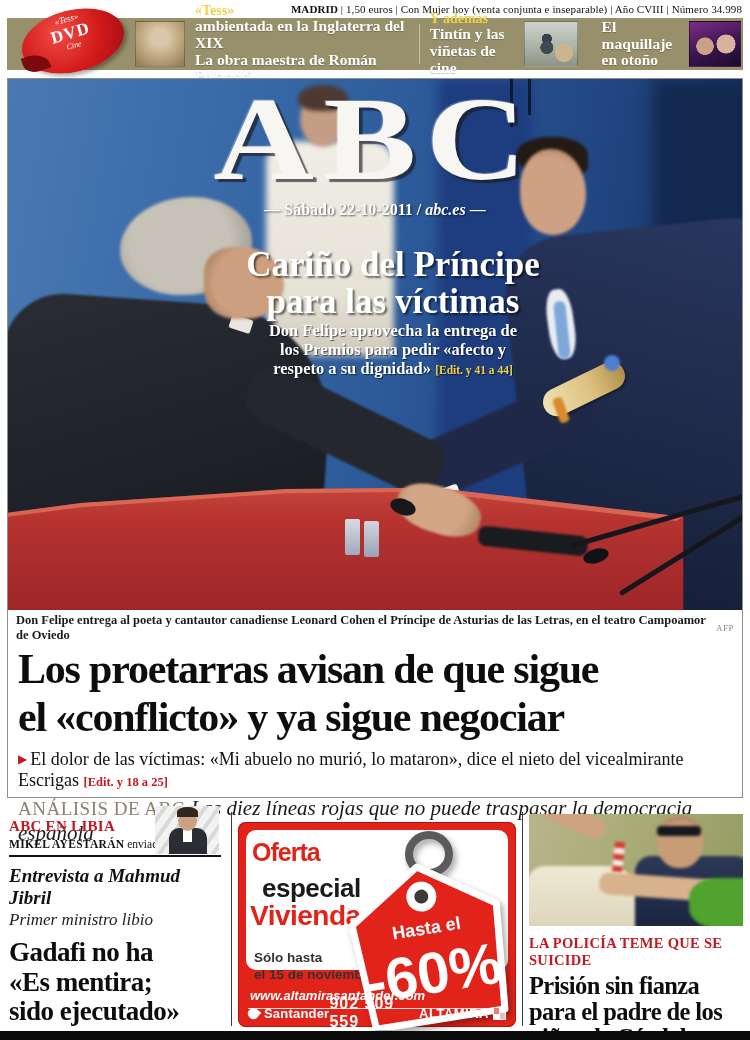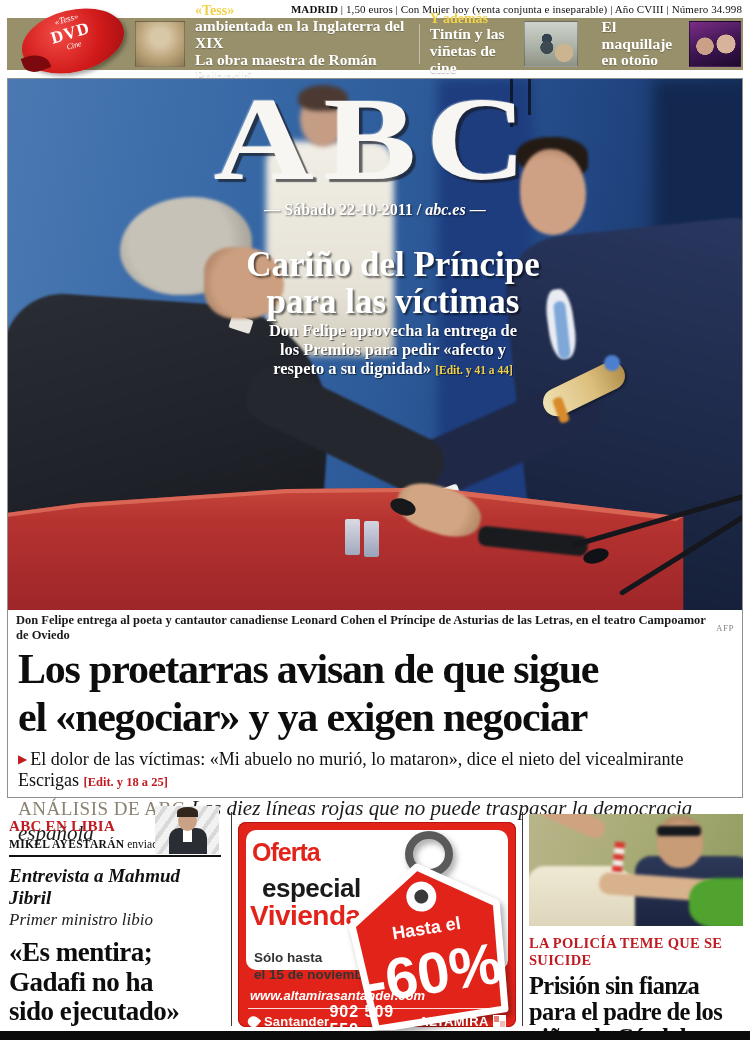--- a/index.html
+++ b/index.html
@@ -129,21 +129,21 @@
   
   .ad { position:absolute; left:2px; right:2px; top:16px; bottom:3px; background:#e2231a; border-radius:8px; font-family:"Liberation Sans",sans-serif; box-shadow:0 0 0 1px #b5150f inset; }
   .ad-panel { position:absolute; left:8px; right:8px; top:8px; height:140px; background:#fff; border-radius:10px; }
   .ad-t1 { position:absolute; left:14px; top:16px; font-size:25px; font-weight:bold; color:#e2231a; letter-spacing:-1px; }
   .ad-t2 { position:absolute; left:24px; top:51px; font-size:26px; font-weight:bold; color:#1a1a1a; letter-spacing:-.5px; }
   .ad-t3 { position:absolute; left:12px; top:78px; font-size:28px; font-weight:bold; color:#e2231a; letter-spacing:-.5px; }
   .ad-note { position:absolute; left:16px; top:128px; font-size:13.5px; font-weight:bold; color:#333; line-height:1.25; }
   .ad-tag { position:absolute; right:-6px; top:8px; width:190px; height:200px; filter:drop-shadow(3px 4px 3px rgba(0,0,0,.35)); }
   .ad-url { position:absolute; left:12px; top:166px; font-size:13px; font-weight:bold; font-style:italic; color:#fff; }
   .ad-rule { position:absolute; left:10px; right:10px; top:186px; height:1px; background:rgba(255,255,255,.85); }
-  .ad-brands { position:absolute; left:10px; right:10px; top:191px; height:16px; display:flex; align-items:center; justify-content:space-between; color:#fff; }
+  .ad-brands { position:absolute; left:10px; right:10px; top:183px; height:16px; display:flex; align-items:center; justify-content:space-between; color:#fff; }
   .san { display:flex; align-items:center; font-size:13px; font-weight:bold; letter-spacing:.2px; }
   .flame { width:11px; height:11px; background:#fff; border-radius:70% 0 55% 55%; transform:rotate(40deg); margin-right:5px; }
   .ad-phone { font-size:16px; font-weight:bold; letter-spacing:1px; }
   .alta { text-align:right; line-height:1; }
   .alta .nm { font-size:13px; font-weight:bold; letter-spacing:.5px; }
   .alta .sub { margin-top:2px; height:2px; width:62px; background:rgba(255,255,255,.8); margin-left:auto; }
   .alta-wrap { display:flex; align-items:center; gap:4px; }
   .alta-ico { width:13px; height:13px; background:conic-gradient(#fff 0 25%, #f6b8b4 25% 50%, #fff 50% 75%, #e8807a 75% 100%); border:1px solid #fff; }
 
   
@@ -253,42 +253,42 @@
         <div class="d"><span>respeto a su dignidad» </span><span class="ref">[Edit. y 41 a 44]</span></div>
       </div>
     </div>
 
     <div class="caption">
       <span>Don Felipe entrega al poeta y cantautor canadiense Leonard Cohen el Príncipe de Asturias de las Letras, en el teatro Campoamor de Oviedo</span>
       <span class="credit">AFP</span>
     </div>
 
     <div class="lead-head">Los proetarras avisan de que sigue</div>
-    <div class="lead-head">el «negociar» y ya exigen negociar</div>
+    <div class="lead-head">el «conflicto» y ya sigue negociar</div>
     <div class="lead-bullet"><span class="arrow">▶</span><span>El dolor de las víctimas: «Mi abuelo no murió, lo mataron», dice el nieto del vicealmirante Escrigas </span><span class="ref">[Edit. y 18 a 25]</span></div>
     <div class="analysis"><span class="label">ANÁLISIS DE ABC</span><span class="text">Las diez líneas rojas que no puede traspasar la democracia española</span></div>
   </div>
 
   <div class="bottom">
 
     <div class="col-left">
       <div class="lib-kicker">ABC EN LIBIA</div>
       <div class="lib-byline"><b>MIKEL AYESTARÁN</b><span> enviado especial</span></div>
       <div class="lib-photo">
         <div class="suit"></div>
         <div class="shirt"></div>
         <div class="head"></div>
         <div class="hair"></div>
       </div>
       <div class="lib-rule"></div>
       <div class="lib-strap1">Entrevista a Mahmud Jibril</div>
       <div class="lib-strap2">Primer ministro libio</div>
       <div class="lib-head">
+        <div>Gadafi no ha</div>
         <div>«Es mentira;</div>
-        <div>Gadafi no ha</div>
         <div>sido ejecutado»</div>
       </div>
       <div class="lib-body"><span>La ONU pide investigar la muerte del dictador, ahora en una nevera para animales </span></div>
     </div>
 
     <div class="vsep"></div>
 
     <div class="col-ad">
       <div class="ad">
         <div class="ad-panel"></div>

